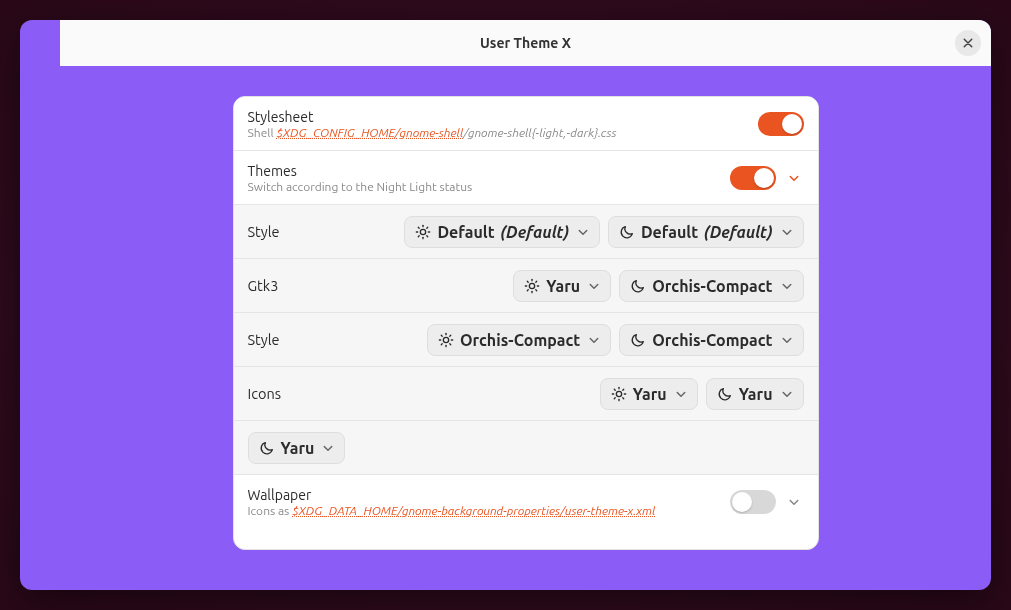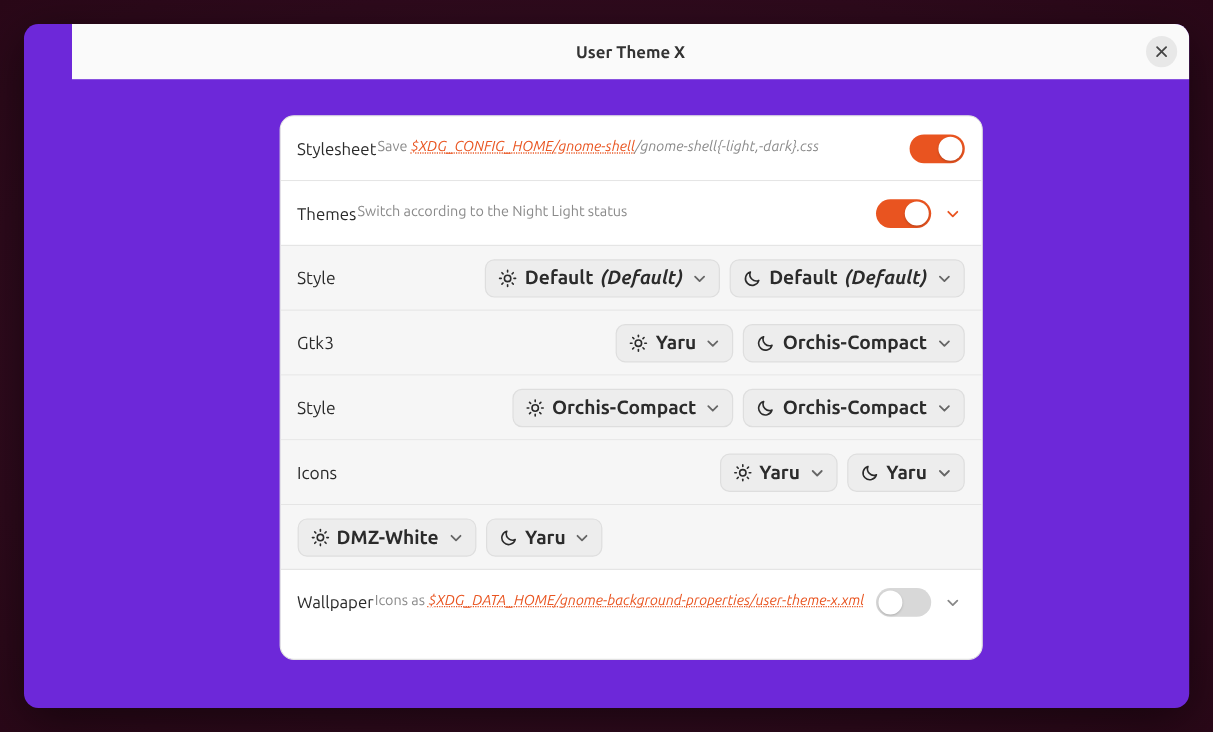--- a/index.html
+++ b/index.html
@@ -12,21 +12,21 @@
     height: 610px;
     overflow: hidden;
     position: relative;
   }
   .window {
     position: absolute;
     left: 20px;
     top: 20px;
     right: 20px;
     bottom: 20px;
-    background: #6d28d9;
+    background: #8b5cf6;
     border-radius: 12px;
     box-shadow: 0 10px 40px rgba(0,0,0,0.5);
     display: flex;
     flex-direction: column;
     overflow: hidden;
     padding-left: 40px;
   }
   .titlebar {
     height: 46px;
     display: flex;
@@ -82,21 +82,21 @@
   }
   .row.sub {
     background: #f6f6f6;
     gap: 32px;
   }
   .row:last-child { border-bottom: none; }
 
   .row-labels {
     flex: 1;
     display: flex;
-    flex-direction: row;
+    flex-direction: column;
     gap: 1px;
     min-width: 0;
   }
   .row-title {
     font-size: 14px;
     color: #2b2b2b;
   }
   .row-desc {
     font-size: 12px;
     color: #8a8a8a;
@@ -228,21 +228,21 @@
     </div>
   </div>
 
   <div class="content">
     <div class="panel">
 
       <div class="row">
         <div class="row-labels">
           <div class="row-title">Stylesheet</div>
           <div class="row-desc">
-            <span>Save </span><a class="link">$XDG_CONFIG_HOME/gnome-shell</a><span class="tail">/gnome-shell{-light,-dark}.css</span>
+            <span>Shell </span><a class="link">$XDG_CONFIG_HOME/gnome-shell</a><span class="tail">/gnome-shell{-light,-dark}.css</span>
           </div>
         </div>
         <div class="row-controls">
           <div class="toggle on">
             <div class="knob"></div>
           </div>
         </div>
       </div>
 
       <div class="row">
@@ -363,29 +363,20 @@
             <span>Yaru</span>
             <svg class="chev">
                 <use href="#icon-chev-down"></use>
               </svg>
           </div>
         </div>
       </div>
 
       <div class="row sub">
         <div class="row-controls">
-          <div class="dd">
-            <svg class="mode-icon">
-                <use href="#icon-sun"></use>
-              </svg>
-            <span>DMZ-White</span>
-            <svg class="chev">
-                <use href="#icon-chev-down"></use>
-              </svg>
-          </div>
           <div class="dd">
             <svg class="mode-icon">
                 <use href="#icon-moon"></use>
               </svg>
             <span>Yaru</span>
             <svg class="chev">
                 <use href="#icon-chev-down"></use>
               </svg>
           </div>
         </div>

